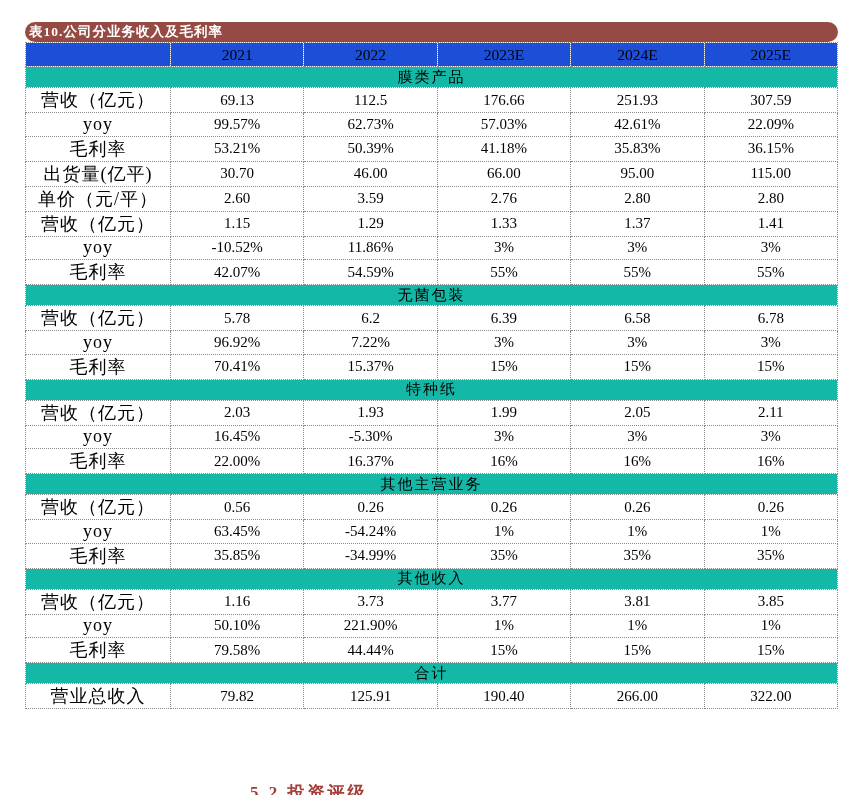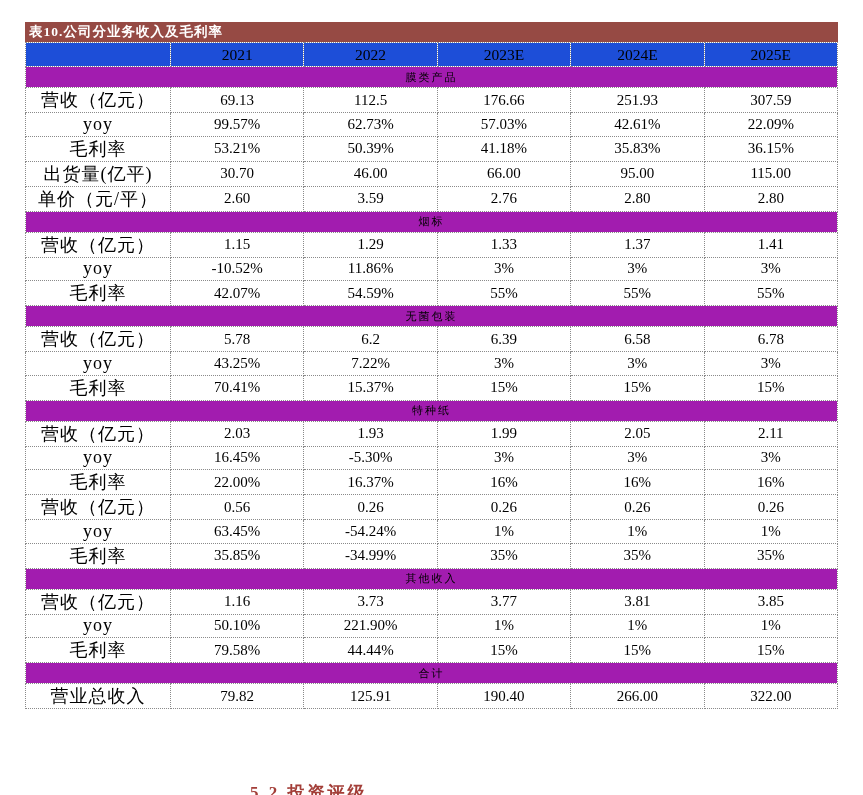--- a/index.html
+++ b/index.html
@@ -25,20 +25,21 @@
   }
   .table-title {
     background: #964A44;
     color: #ffffff;
     font-weight: bold;
     font-size: 13.5px;
     line-height: 16px;
     padding: 2px 6px 2px 4px;
     box-sizing: border-box;
     letter-spacing: 1px;
+    border-radius: 10px;
   }
   table.fin-table {
     width: 100%;
     border-collapse: collapse;
     table-layout: fixed;
     border: 1px dotted #777;
   }
   table.fin-table col.label-col { width: 145px; }
   table.fin-table th,
   table.fin-table td {
@@ -58,22 +59,22 @@
   tr.data-row td {
     font-size: 15px;
     height: 22.5px;
     background: #ffffff;
   }
   tr.data-row td.row-label {
     font-size: 18px;
     letter-spacing: 1px;
   }
   tr.section-row td {
-    background: #a21caf;
-    font-size: 11px;
+    background: #14b8a6;
+    font-size: 15px;
     height: 20px;
     letter-spacing: 2px;
     font-family: Liberation Mono, monospace;
   }
   .source-note {
     position: absolute;
     left: 27px;
     top: 804px;
     font-size: 10px;
     color: #A0524A;
@@ -154,23 +155,20 @@
             <td>115.00</td>
           </tr>
           <tr class="data-row">
             <td class="row-label">单价（元/平）</td>
             <td>2.60</td>
             <td>3.59</td>
             <td>2.76</td>
             <td>2.80</td>
             <td>2.80</td>
           </tr>
-          <tr class="section-row">
-            <td colspan="6">烟标</td>
-          </tr>
           <tr class="data-row">
             <td class="row-label">营收（亿元）</td>
             <td>1.15</td>
             <td>1.29</td>
             <td>1.33</td>
             <td>1.37</td>
             <td>1.41</td>
           </tr>
           <tr class="data-row">
             <td class="row-label">yoy</td>
@@ -194,21 +192,21 @@
           <tr class="data-row">
             <td class="row-label">营收（亿元）</td>
             <td>5.78</td>
             <td>6.2</td>
             <td>6.39</td>
             <td>6.58</td>
             <td>6.78</td>
           </tr>
           <tr class="data-row">
             <td class="row-label">yoy</td>
-            <td>43.25%</td>
+            <td>96.92%</td>
             <td>7.22%</td>
             <td>3%</td>
             <td>3%</td>
             <td>3%</td>
           </tr>
           <tr class="data-row">
             <td class="row-label">毛利率</td>
             <td>70.41%</td>
             <td>15.37%</td>
             <td>15%</td>
@@ -234,20 +232,23 @@
             <td>3%</td>
             <td>3%</td>
           </tr>
           <tr class="data-row">
             <td class="row-label">毛利率</td>
             <td>22.00%</td>
             <td>16.37%</td>
             <td>16%</td>
             <td>16%</td>
             <td>16%</td>
+          </tr>
+          <tr class="section-row">
+            <td colspan="6">其他主营业务</td>
           </tr>
           <tr class="data-row">
             <td class="row-label">营收（亿元）</td>
             <td>0.56</td>
             <td>0.26</td>
             <td>0.26</td>
             <td>0.26</td>
             <td>0.26</td>
           </tr>
           <tr class="data-row">

